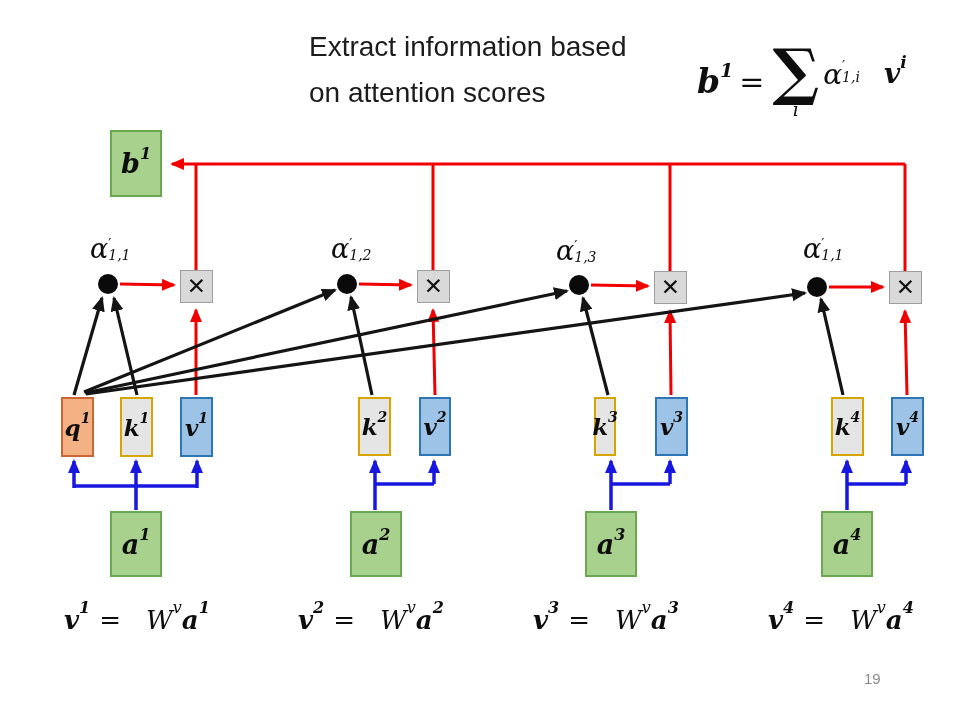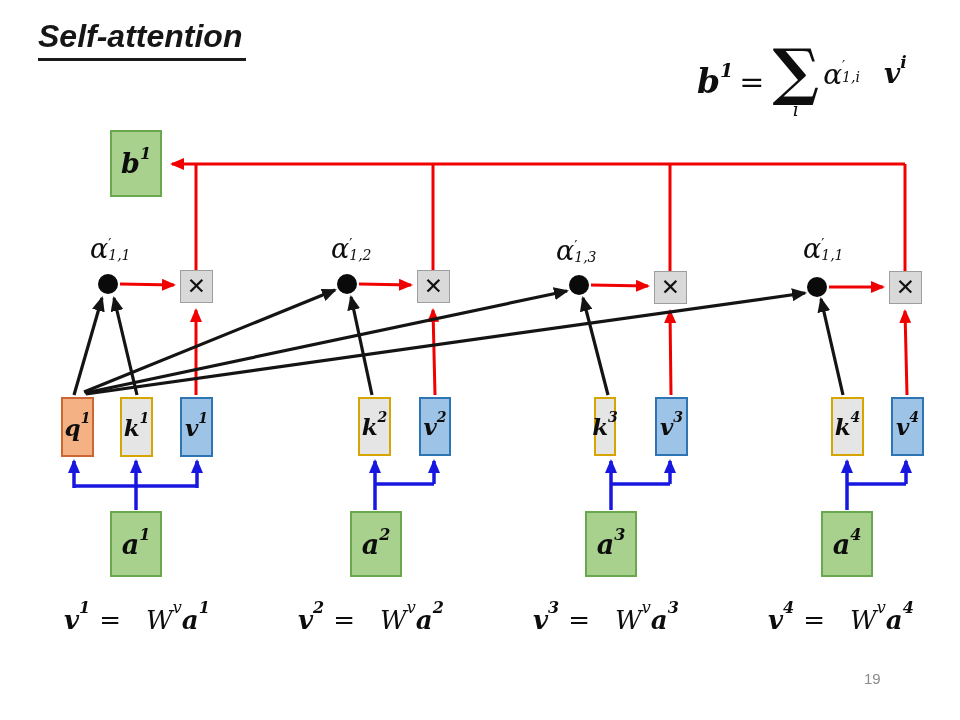--- a/index.html
+++ b/index.html
@@ -61,22 +61,23 @@
 
   .page-number{position:absolute;left:864px;top:670px;font-size:15px;color:#8c8c8c;}
 
   .arrows{position:absolute;left:0;top:0;z-index:1;}
 </style>
 </head>
 <body>
 
 <div class="slide">
 
-  <div class="title">Self-attention</div>
   <div class="subtitle">
+    <div>Extract information based</div>
+    <div>on attention scores</div>
   </div>
 
   <div class="sum-formula">
     <span class="sf-b"><span>b</span><sup>1</sup></span>
     <span class="sf-eq">=</span>
     <span class="sf-sigma-wrap">
       <span class="sf-sigma">∑</span>
       <span class="sf-sigma-sub">i</span>
     </span>
     <span class="sf-alpha">

